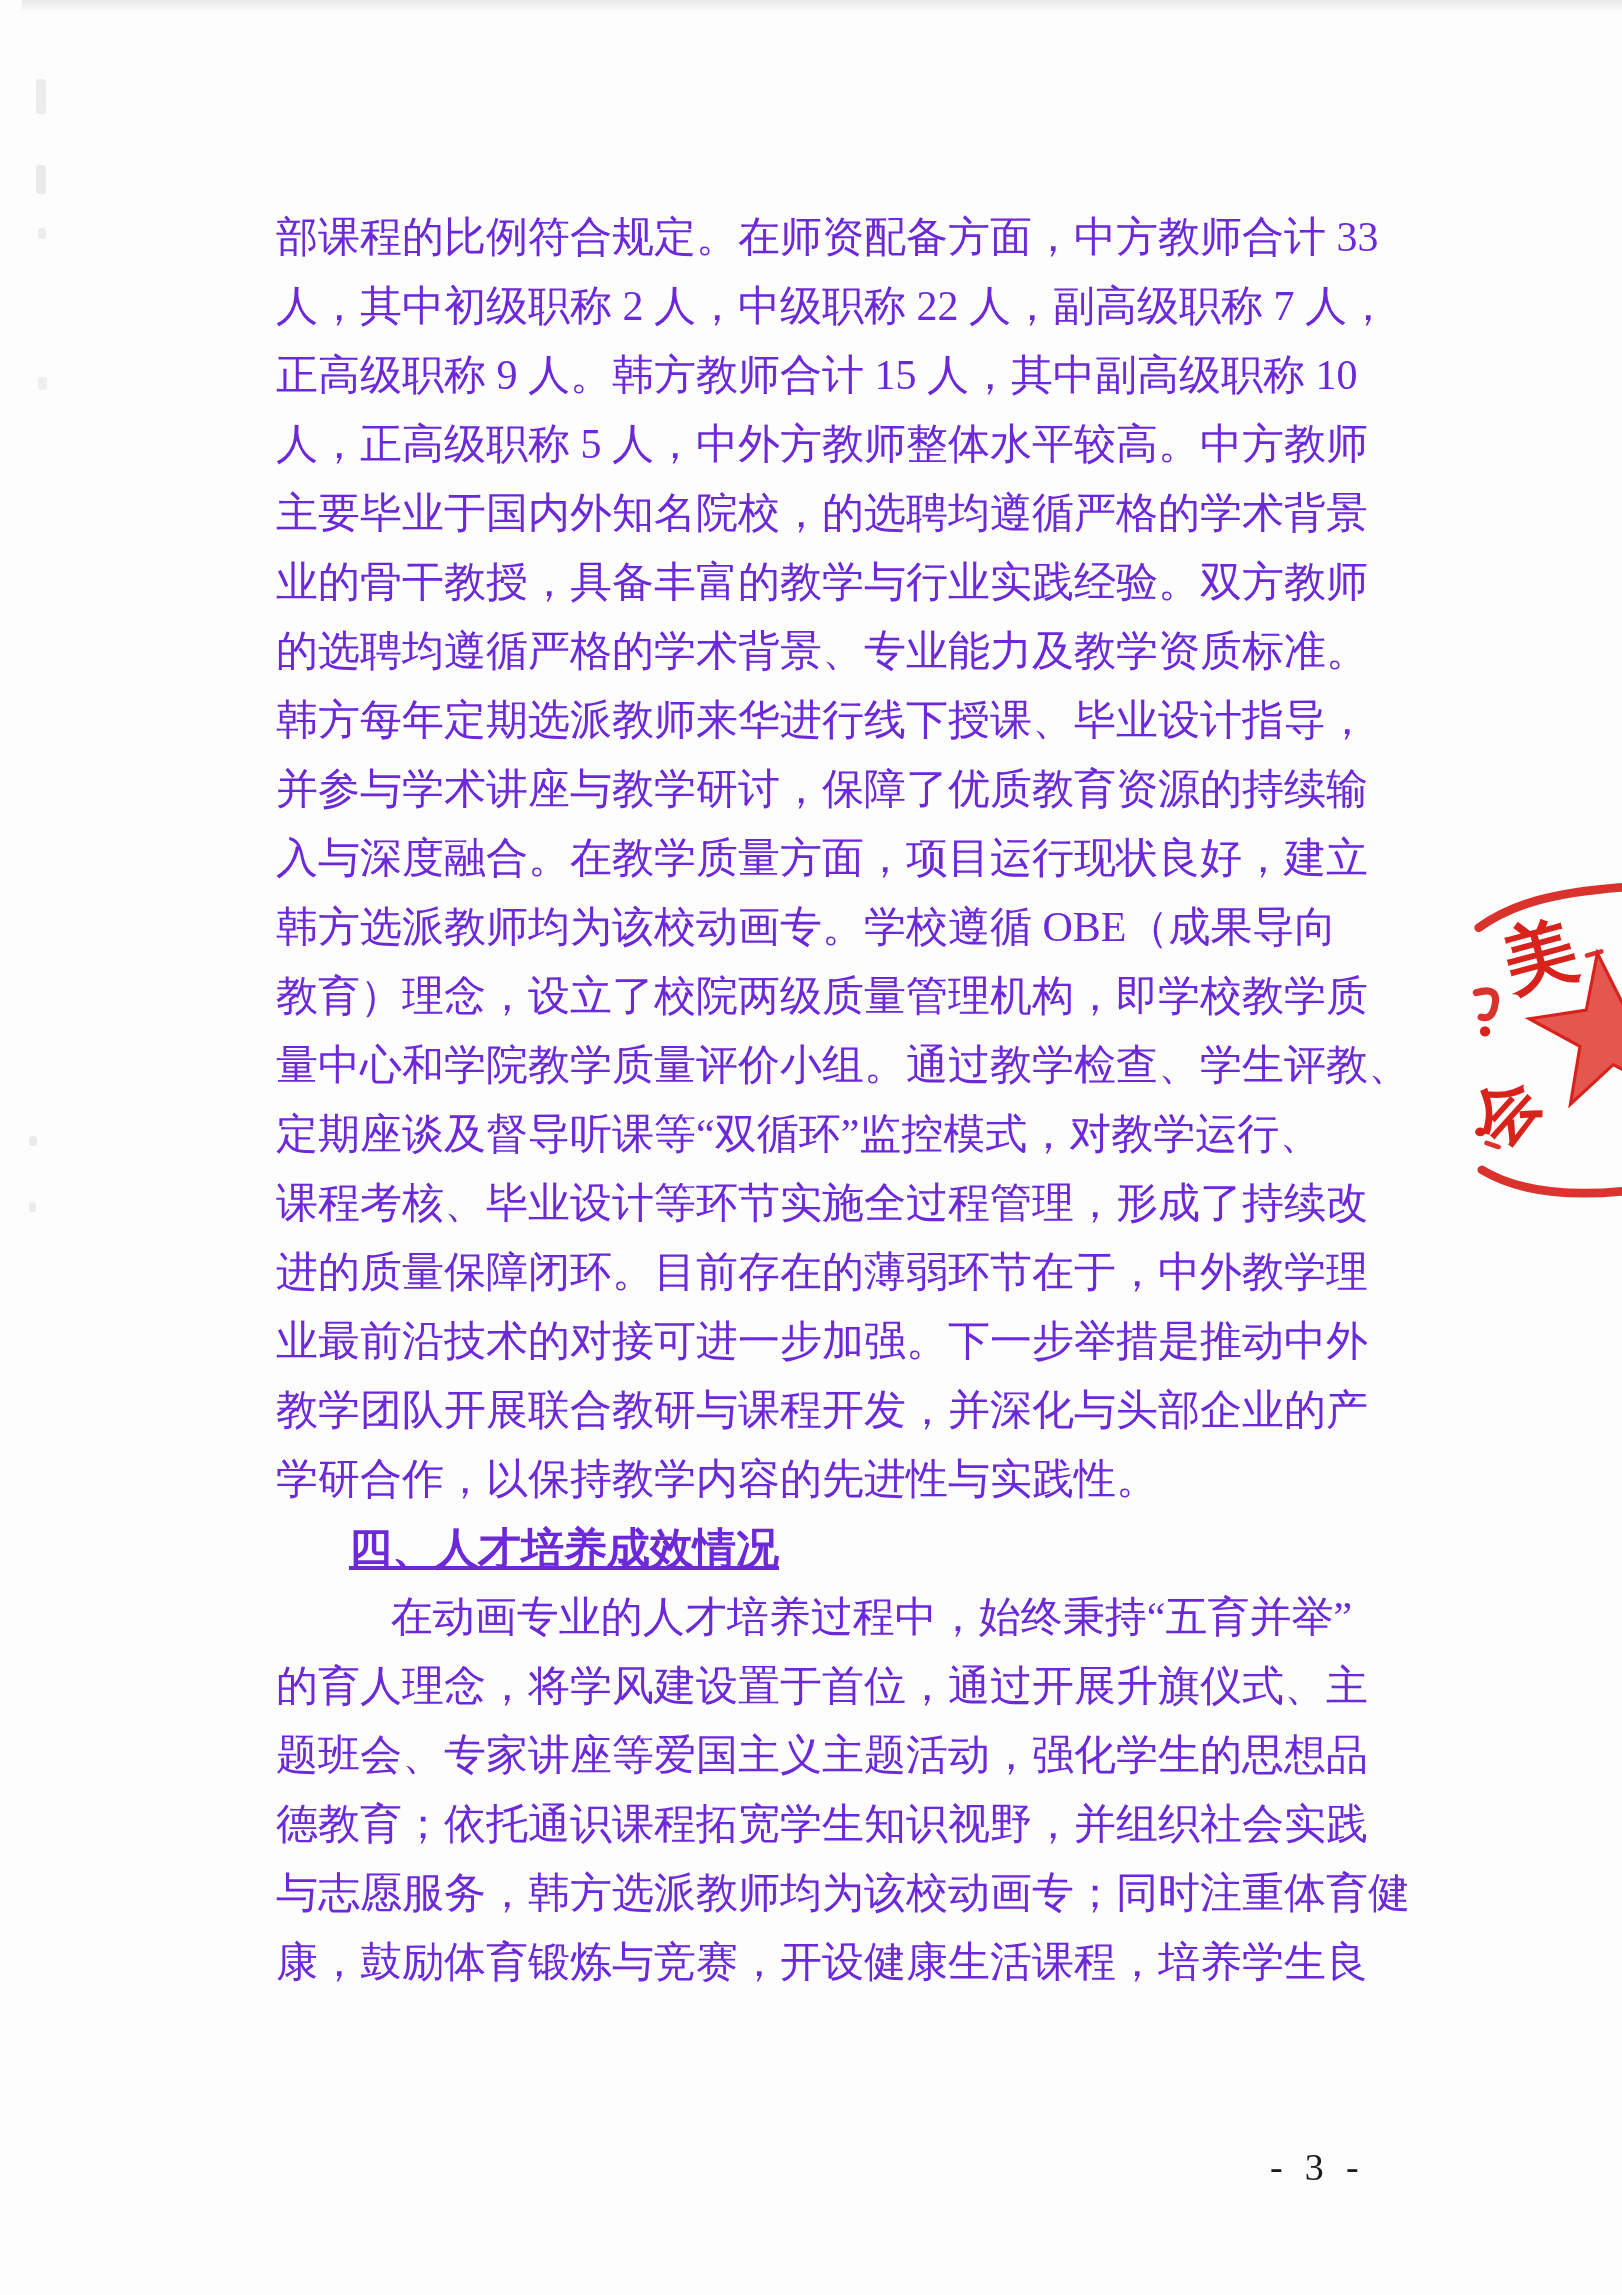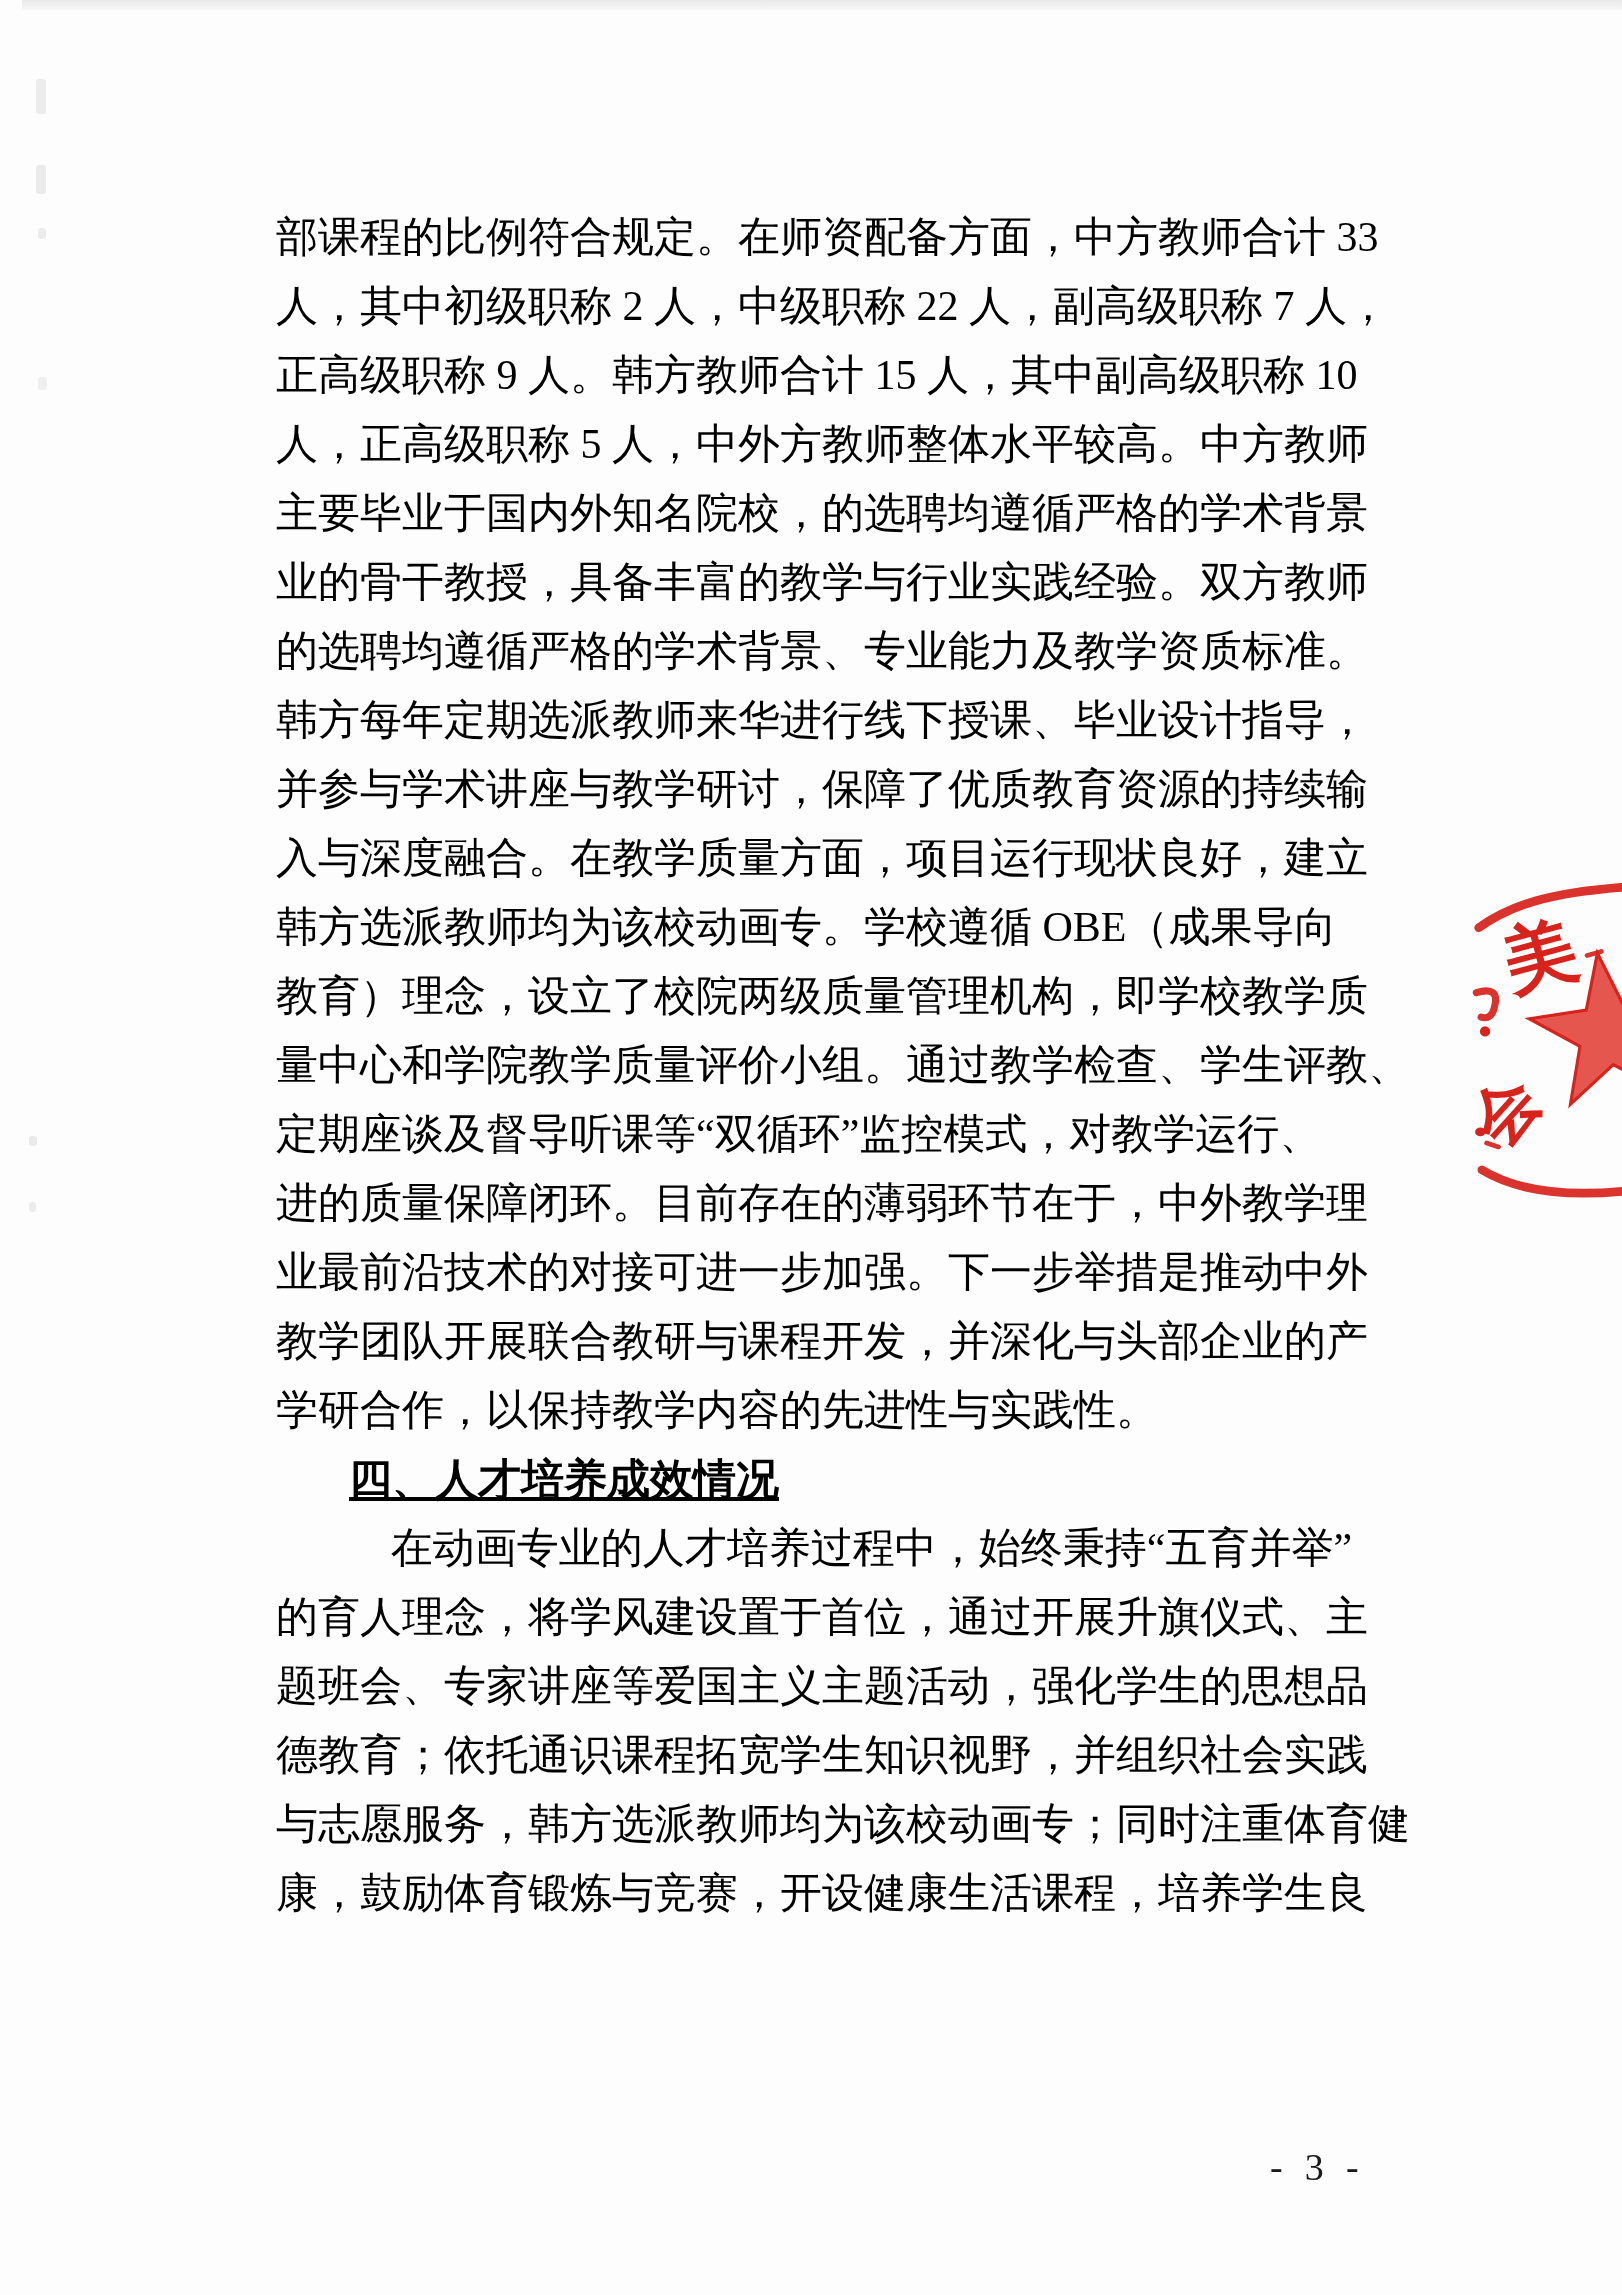--- a/index.html
+++ b/index.html
@@ -10,21 +10,21 @@
     position: relative;
     font-family: "Liberation Serif", "DejaVu Serif", serif;
   }
   .scan-edge-top {
     position: absolute; left: 22px; top: 0; right: 0; height: 10.3px;
     background: linear-gradient(#e9e9e9, #f7f7f7);
   }
   .artifact { position: absolute; background: #ececec; border-radius: 3.2px; }
   .doc-body {
     position: absolute; left: 276px; top: 203px; width: 1109px;
-    color: #000000;
+    color: #6d28d9;
   }
   .line {
     height: 69px; line-height: 69px;
     font-size: 42px; white-space: nowrap;
     letter-spacing: 0px;
   }
   .line.head {
     font-family: "Liberation Sans", "DejaVu Sans", sans-serif;
     font-weight: 700; font-size: 43px;
     padding-left: 73px;
@@ -57,20 +57,21 @@
   <div class="line">主要毕业于国内外知名院校，的选聘均遵循严格的学术背景</div>
   <div class="line">业的骨干教授，具备丰富的教学与行业实践经验。双方教师</div>
   <div class="line">的选聘均遵循严格的学术背景、专业能力及教学资质标准。</div>
   <div class="line">韩方每年定期选派教师来华进行线下授课、毕业设计指导，</div>
   <div class="line">并参与学术讲座与教学研讨，保障了优质教育资源的持续输</div>
   <div class="line">入与深度融合。在教学质量方面，项目运行现状良好，建立</div>
   <div class="line">韩方选派教师均为该校动画专。学校遵循 OBE（成果导向</div>
   <div class="line">教育）理念，设立了校院两级质量管理机构，即学校教学质</div>
   <div class="line">量中心和学院教学质量评价小组。通过教学检查、学生评教、</div>
   <div class="line">定期座谈及督导听课等“双循环”监控模式，对教学运行、</div>
+  <div class="line">课程考核、毕业设计等环节实施全过程管理，形成了持续改</div>
   <div class="line">进的质量保障闭环。目前存在的薄弱环节在于，中外教学理</div>
   <div class="line">业最前沿技术的对接可进一步加强。下一步举措是推动中外</div>
   <div class="line">教学团队开展联合教研与课程开发，并深化与头部企业的产</div>
   <div class="line">学研合作，以保持教学内容的先进性与实践性。</div>
   <div class="line head">四、人才培养成效情况</div>
   <div class="line para">在动画专业的人才培养过程中，始终秉持“五育并举”</div>
   <div class="line">的育人理念，将学风建设置于首位，通过开展升旗仪式、主</div>
   <div class="line">题班会、专家讲座等爱国主义主题活动，强化学生的思想品</div>
   <div class="line">德教育；依托通识课程拓宽学生知识视野，并组织社会实践</div>
   <div class="line">与志愿服务，韩方选派教师均为该校动画专；同时注重体育健</div>

